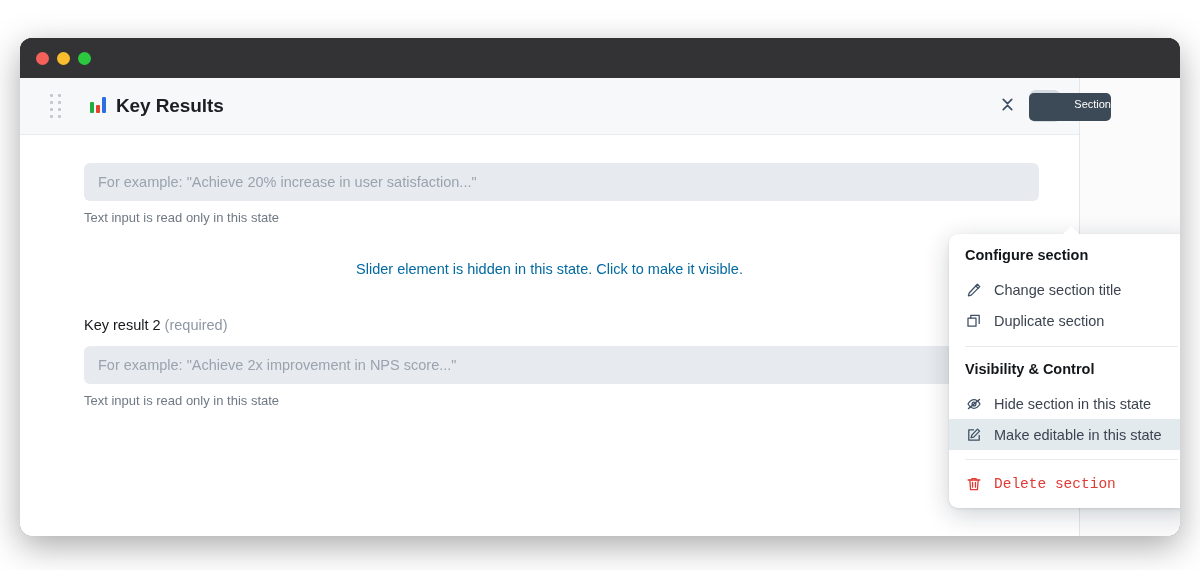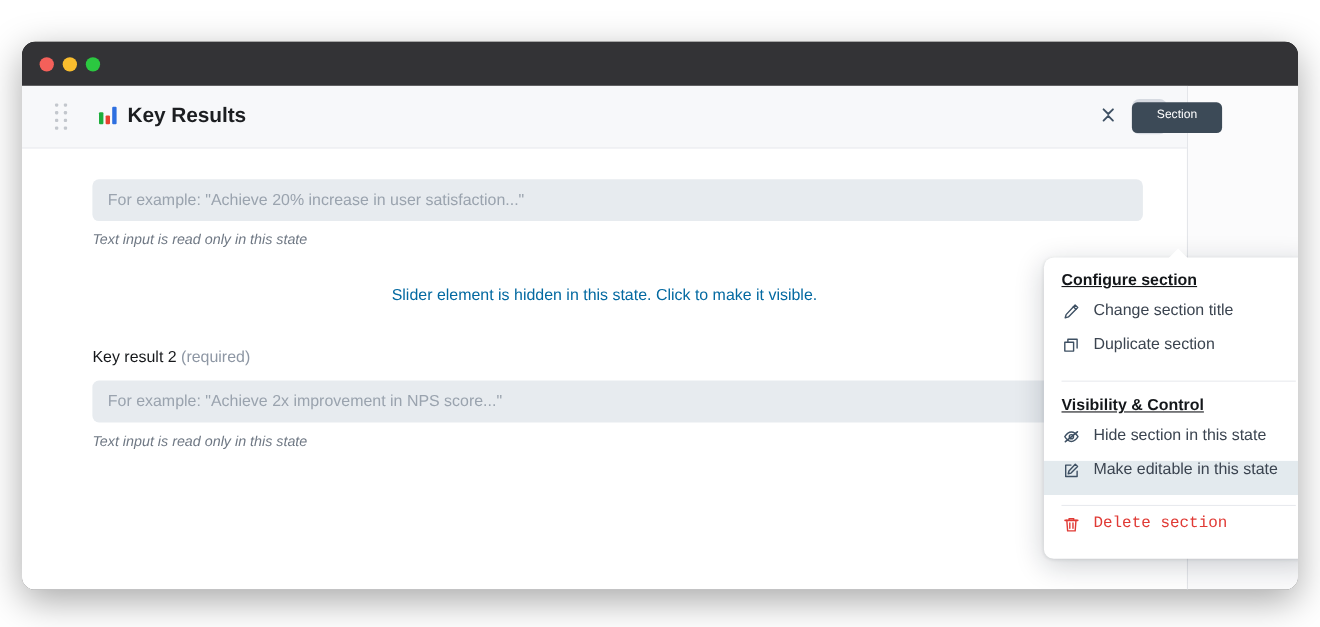--- a/index.html
+++ b/index.html
@@ -57,21 +57,21 @@
     position: absolute;
     left: 1009px;
     top: 55px;
     width: 82px;
     height: 28px;
     background: #3c4a57;
     border-radius: 5px;
     color: #ffffff;
     font-size: 11px;
     line-height: 22px;
-    text-align: center;
+    text-align: right;
     overflow: hidden;
     white-space: nowrap;
     z-index: 6;
   }
   .tooltip:after {
     content: "";
     position: absolute;
     left: 50%;
     bottom: -6px;
     margin-left: -7px;
@@ -208,21 +208,20 @@
     font-size: 14.5px;
     color: #9aa3ae;
     font-family: "Liberation Sans", sans-serif;
   }
   .text-input::placeholder { color: #9aa3ae; opacity: 1; }
 
   .help-text {
     margin-top: 9px;
     font-size: 13px;
     color: #6f7884;
-    font-style: italic;
   }
 
   .hidden-slider-note {
     margin: 36px 0 40px 0;
     text-align: center;
     font-size: 14.5px;
     color: #0369a1;
     cursor: pointer;
     padding-right: 24px;
   }
@@ -248,26 +247,26 @@
     border-left: 9px solid transparent;
     border-right: 9px solid transparent;
     border-bottom: 9px solid #ffffff;
   }
 
   .menu-group-title {
     font-size: 14.5px;
     font-weight: 700;
     color: #14171a;
     padding: 0 0 11px 16px;
-    text-decoration: underline;
   }
   .menu-group-title.second { padding-top: 12px; }
 
   .menu-item {
     display: flex;
+    align-items: center;
     gap: 12px;
     height: 31px;
     padding: 0 16px;
     font-size: 14.5px;
     color: #3b4450;
     cursor: pointer;
   }
   .menu-item.highlight { background: #e3eaee; }
   .menu-item.danger { color: #e03a35; font-family: Liberation Mono, monospace; }
 

